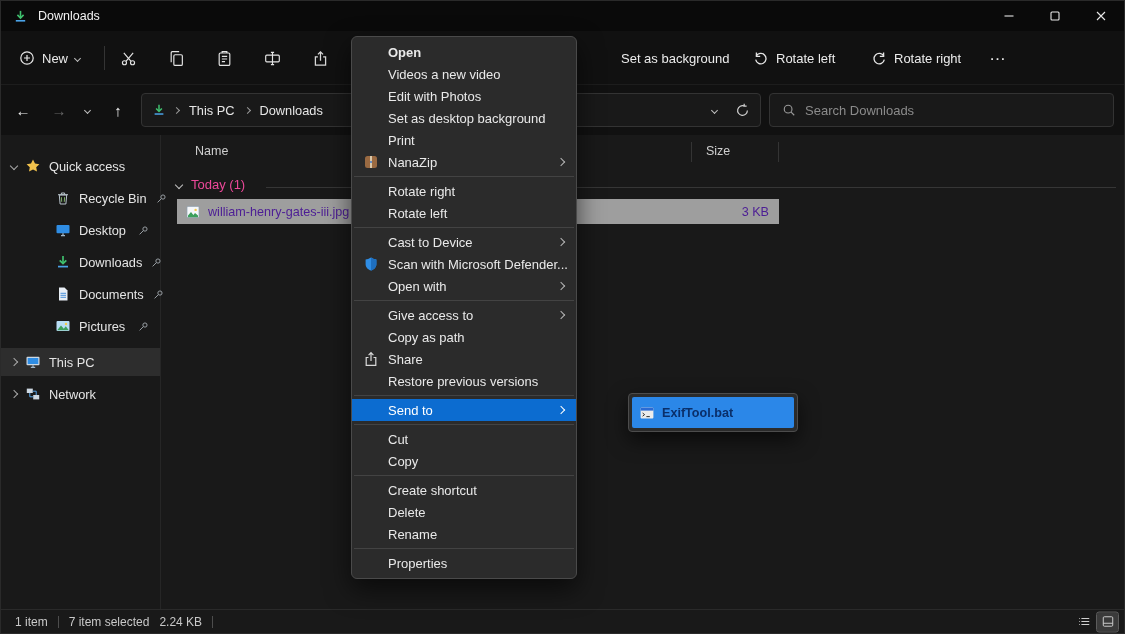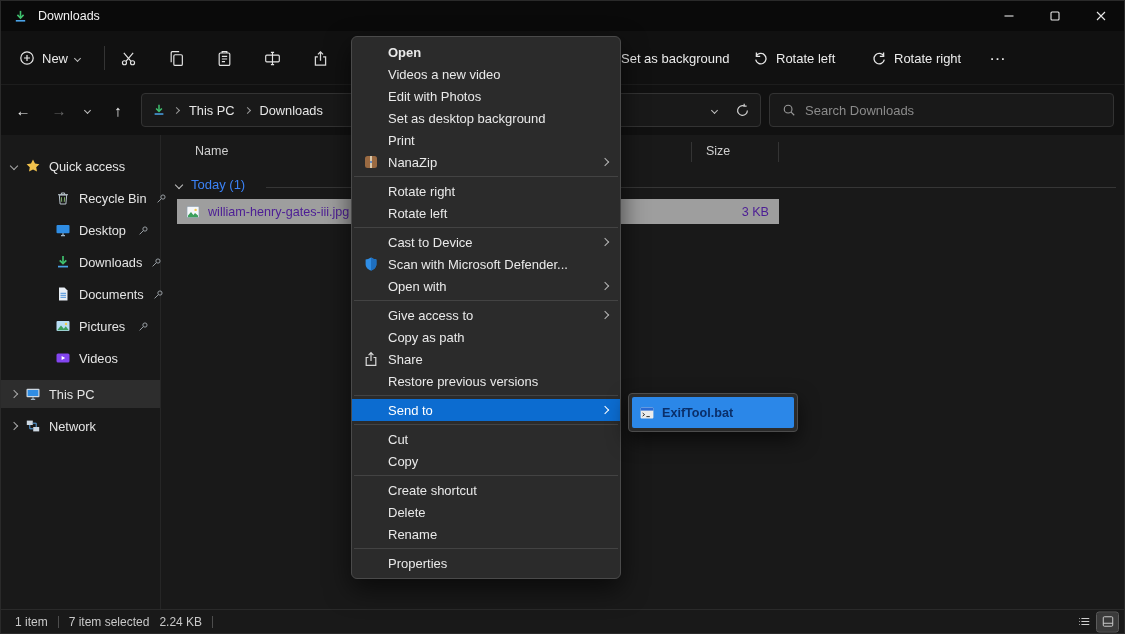--- a/index.html
+++ b/index.html
@@ -45,29 +45,29 @@
 .sb-row.indent{padding-left:54px}
 .sb-row.gap{margin-top:8px}
 .sb-row.selected{background:#2d2d2d}
 .sb-row .chev{width:6px;height:6px;border-color:#a8a8a8}
 .pin{margin-left:auto;margin-right:10px;width:13px;height:13px}
 .main{position:absolute;left:161px;top:0;right:0;bottom:0}
 .col-headers{position:absolute;left:0;top:6px;right:0;height:24px;font-size:12.5px;color:#cfcfcf}
 .col-name{position:absolute;left:33px;top:3px}
 .col-size{position:absolute;left:544px;top:3px}
 .col-sep{position:absolute;top:1px;width:1px;height:20px;background:#343434}
-.group-row{position:absolute;left:14px;top:42px;display:flex;align-items:center;gap:9px;font-size:13px;color:#3b82f6;z-index:1}
+.group-row{position:absolute;left:14px;top:42px;display:flex;align-items:center;gap:9px;font-size:13px;color:#ec4899;z-index:1}
 .group-row .chev{width:6px;height:6px}
 .group-line{position:absolute;left:104px;top:52px;right:8px;height:1px;background:#363636}
 .file-list{position:absolute;inset:0}
 .file-row{position:absolute;left:15px;top:64px;width:602px;height:25px;display:flex;align-items:center;gap:7px;padding:0 8px;color:#eaeaea;font-size:12.6px}
 .file-row.selected{background:var(--selection,#9e9e9e);color:#4c1d95}
 .file-size{position:absolute;right:10px}
 
-.context-menu{position:absolute;left:350px;top:35px;width:270px;background:#2b2b2b;border:1px solid #4a4a4a;border-radius:6px;padding:4px 0;box-shadow:0 10px 26px rgba(0,0,0,.6);z-index:10;font-size:13px;color:#e9e9e9}
+.context-menu{position:absolute;left:350px;top:35px;width:226px;background:#2b2b2b;border:1px solid #4a4a4a;border-radius:6px;padding:4px 0;box-shadow:0 10px 26px rgba(0,0,0,.6);z-index:10;font-size:13px;color:#e9e9e9}
 .menu-item{height:22px;display:flex;align-items:center;padding:0 12px 0 36px;position:relative;white-space:nowrap}
 .menu-item .menu-icon{position:absolute;left:11px}
 .menu-item.bold{font-weight:bold}
 .menu-item.highlighted{background:var(--accent,#0c6cd0);color:#fff}
 .menu-item.highlighted .chev{border-color:#fff}
 .menu-sep{height:1px;background:#434343;margin:3px 2px}
 .submenu-arrow{margin-left:auto;width:6px;height:6px;border-color:#b5b5b5}
 
 .send-to-submenu{position:absolute;left:627px;top:392px;width:170px;background:#2b2b2b;border:1px solid#4c4c4c;border-radius:4px;padding:3px;box-shadow:0 8px 20px rgba(0,0,0,.6);z-index:11}
 .submenu-item{height:31px;display:flex;align-items:center;gap:7px;padding:0 7px;font-size:12.6px;border-radius:2px;white-space:nowrap}
@@ -324,29 +324,20 @@
               <circle cx="11" cy="6" r="1.2" fill="#f2c94c"></circle>
             </svg>
           </span>
           <span class="sb-label">Pictures</span>
           <span class="icon pin">
             <svg viewBox="0 0 16 16" fill="none" stroke="#9aa0a6" stroke-width="1.2">
               <circle cx="9.8" cy="6.2" r="2.6"></circle>
               <path d="M7.9 8.1 3.2 12.8"></path>
             </svg>
           </span>
-        </div>
-        <div class="sb-row indent">
-          <span class="icon">
-            <svg viewBox="0 0 16 16">
-              <rect x="1.5" y="3.4" width="13" height="9.2" rx="1.5" fill="#8345f0"></rect>
-              <path d="M6.6 5.9v4.2L10.2 8z" fill="#fff"></path>
-            </svg>
-          </span>
-          <span class="sb-label">Videos</span>
         </div>
         <div class="sb-row selected gap">
           <span class="chev chev-right"></span>
           <span class="icon">
             <svg viewBox="0 0 16 16">
               <rect x="1.5" y="2.8" width="13" height="8.4" rx="1" fill="#cdd8e2"></rect>
               <rect x="2.7" y="4" width="10.6" height="6" fill="#2f8de4"></rect>
               <path d="M5.8 13.4h4.4M8 11.2v2.2" stroke="#9fb6c9" stroke-width="1.3"></path>
             </svg>
           </span>

